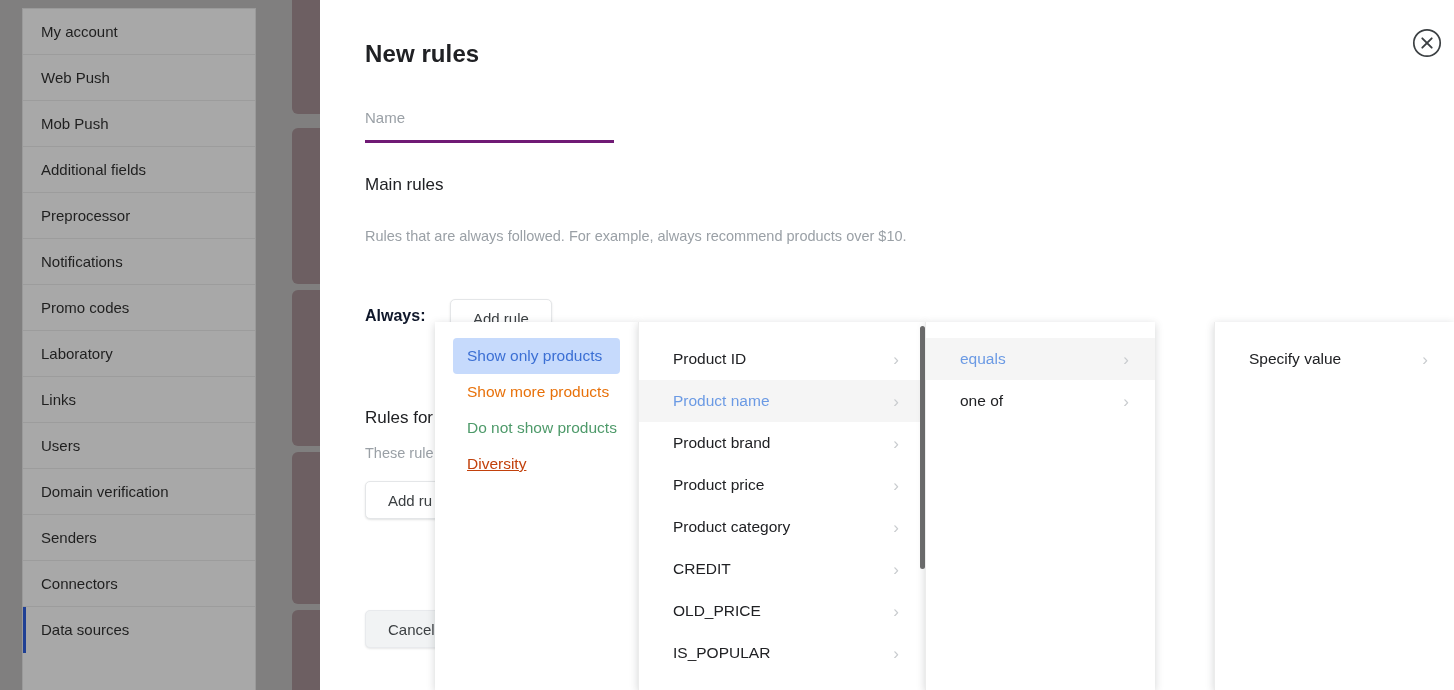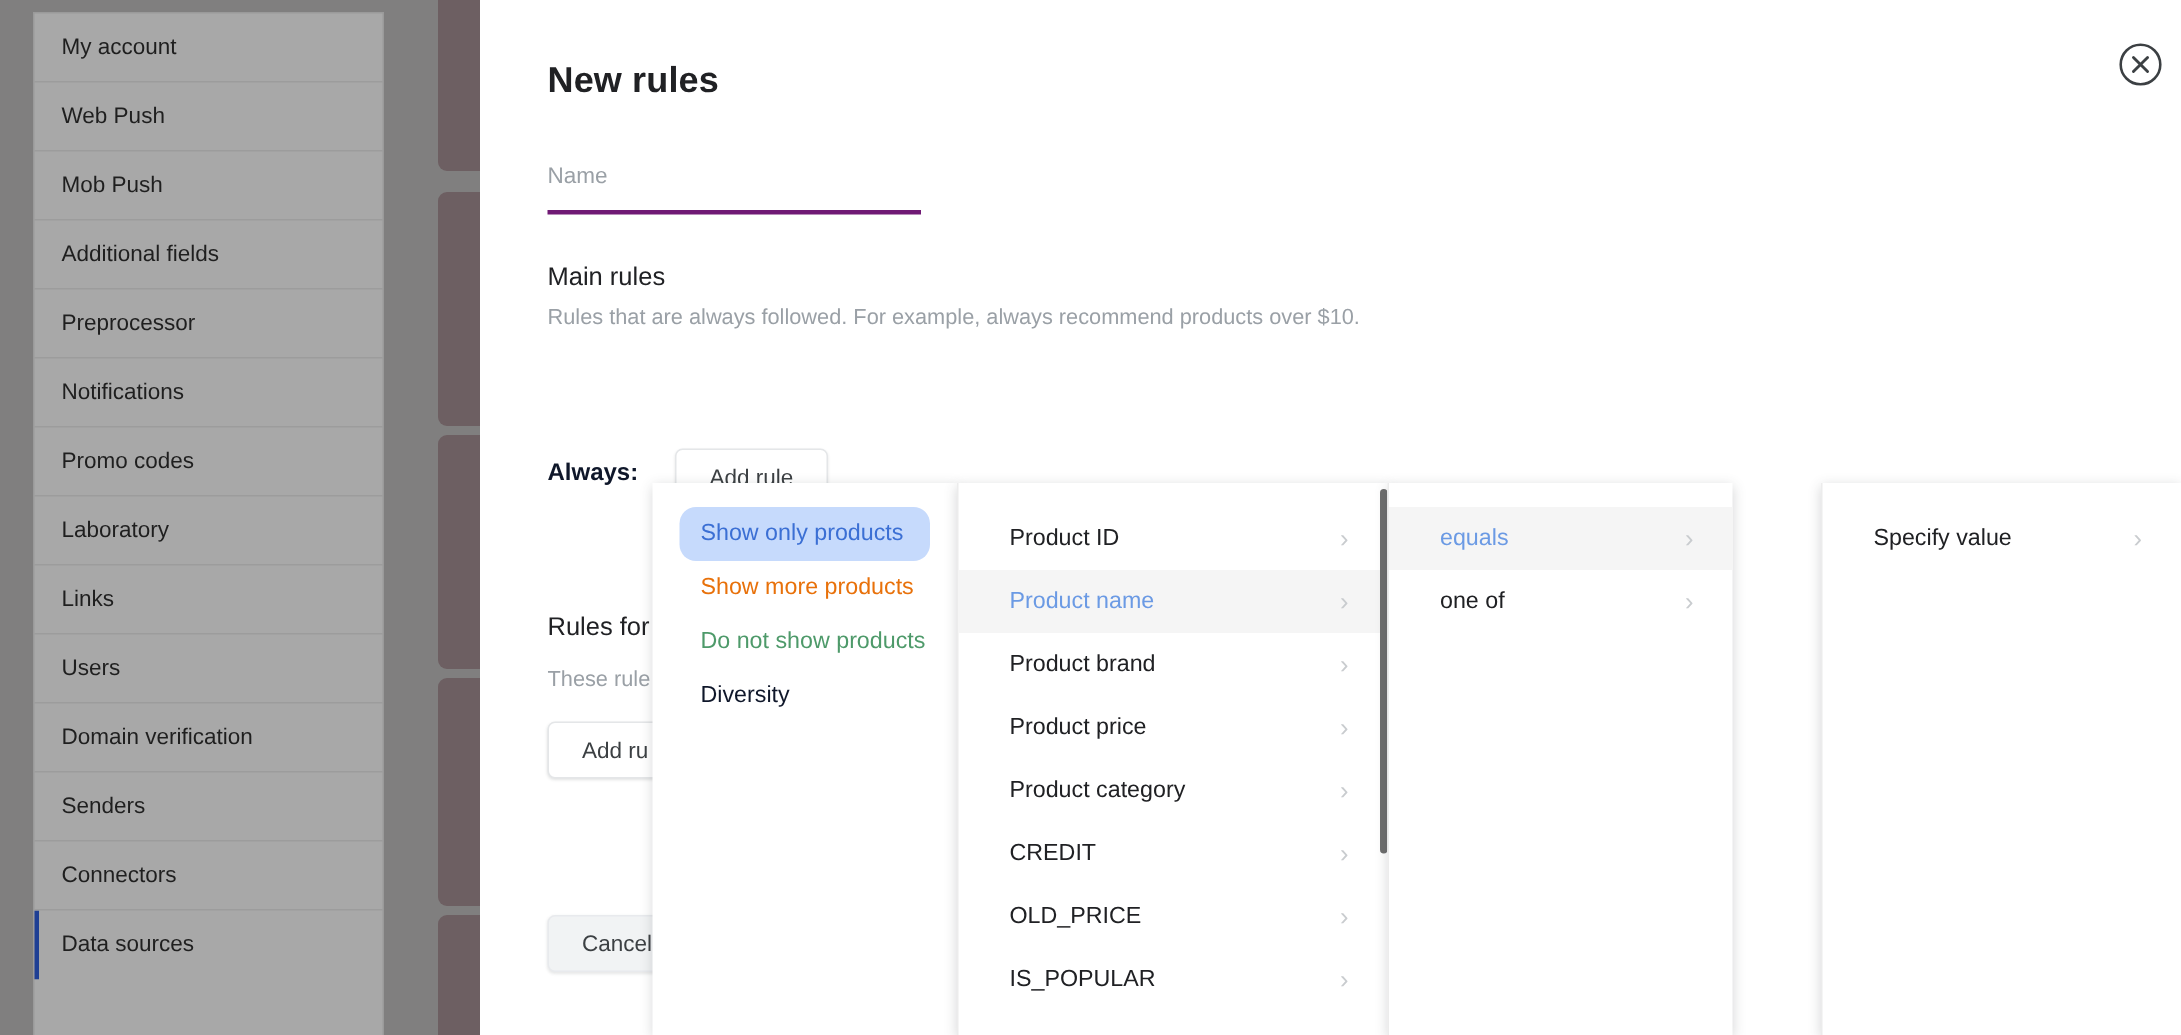--- a/index.html
+++ b/index.html
@@ -134,21 +134,21 @@
   }
   .section-desc {
     position: absolute;
     left: 45px;
     font-size: 14.5px;
     color: #9aa0a6;
     white-space: nowrap;
   }
 
   #main-rules-title { top: 175px; }
-  #main-rules-desc  { top: 204px; }
+  #main-rules-desc  { top: 228px; }
   #scenario-title   { top: 408px; }
   #scenario-desc    { top: 445px; }
 
   .always-label {
     position: absolute;
     left: 45px;
     top: 307px;
     font-size: 16px;
     font-weight: bold;
     color: #0f172a;
@@ -208,21 +208,21 @@
   }
 
   
   .dd-item-pill {
     margin: 0 18px;
     padding: 0 14px;
     border-radius: 4px;
     height: 36px;
     line-height: 36px;
   }
-  .dd-item-pill.selected { background: #c6dafc; border-radius: 11px; }
+  .dd-item-pill.selected { background: #c6dafc; }
 
   
   .dd-item-row {
     padding-left: 34px;
     padding-right: 24px;
   }
   .dd-item-row.selected { background: #f5f5f5; }
   .dd-item-row.selected .dd-label { color: #6b9ae4; }
 
   .chev {
@@ -307,21 +307,21 @@
     <div class="section-desc" id="scenario-desc">These rule</div>
 
     <button class="btn" id="add-rule-scn">Add ru</button>
 
     <button class="btn" id="cancel-btn">Cancel</button>
 
     <div class="dd" id="dd-col1">
         <div class="dd-item dd-item-pill selected"><span class="dd-label" style="color: rgb(59, 111, 212);">Show only products</span></div>
         <div class="dd-item dd-item-pill"><span class="dd-label" style="color: rgb(232, 113, 10);">Show more products</span></div>
         <div class="dd-item dd-item-pill"><span class="dd-label" style="color: rgb(78, 154, 106);">Do not show products</span></div>
-        <div class="dd-item dd-item-pill"><span class="dd-label" style="color: #0f172a;">Diversity</span></div>
+        <div class="dd-item dd-item-pill"><span class="dd-label" style="color: #c2410c; text-decoration: underline;">Diversity</span></div>
       </div>
     <div class="dd" id="dd-col2">
         <div class="dd-item dd-item-row"><span class="dd-label">Product ID</span><span class="chev">›</span></div>
         <div class="dd-item dd-item-row selected"><span class="dd-label">Product name</span><span class="chev">›</span></div>
         <div class="dd-item dd-item-row"><span class="dd-label">Product brand</span><span class="chev">›</span></div>
         <div class="dd-item dd-item-row"><span class="dd-label">Product price</span><span class="chev">›</span></div>
         <div class="dd-item dd-item-row"><span class="dd-label">Product category</span><span class="chev">›</span></div>
         <div class="dd-item dd-item-row"><span class="dd-label">CREDIT</span><span class="chev">›</span></div>
         <div class="dd-item dd-item-row"><span class="dd-label">OLD_PRICE</span><span class="chev">›</span></div>
         <div class="dd-item dd-item-row"><span class="dd-label">IS_POPULAR</span><span class="chev">›</span></div>

